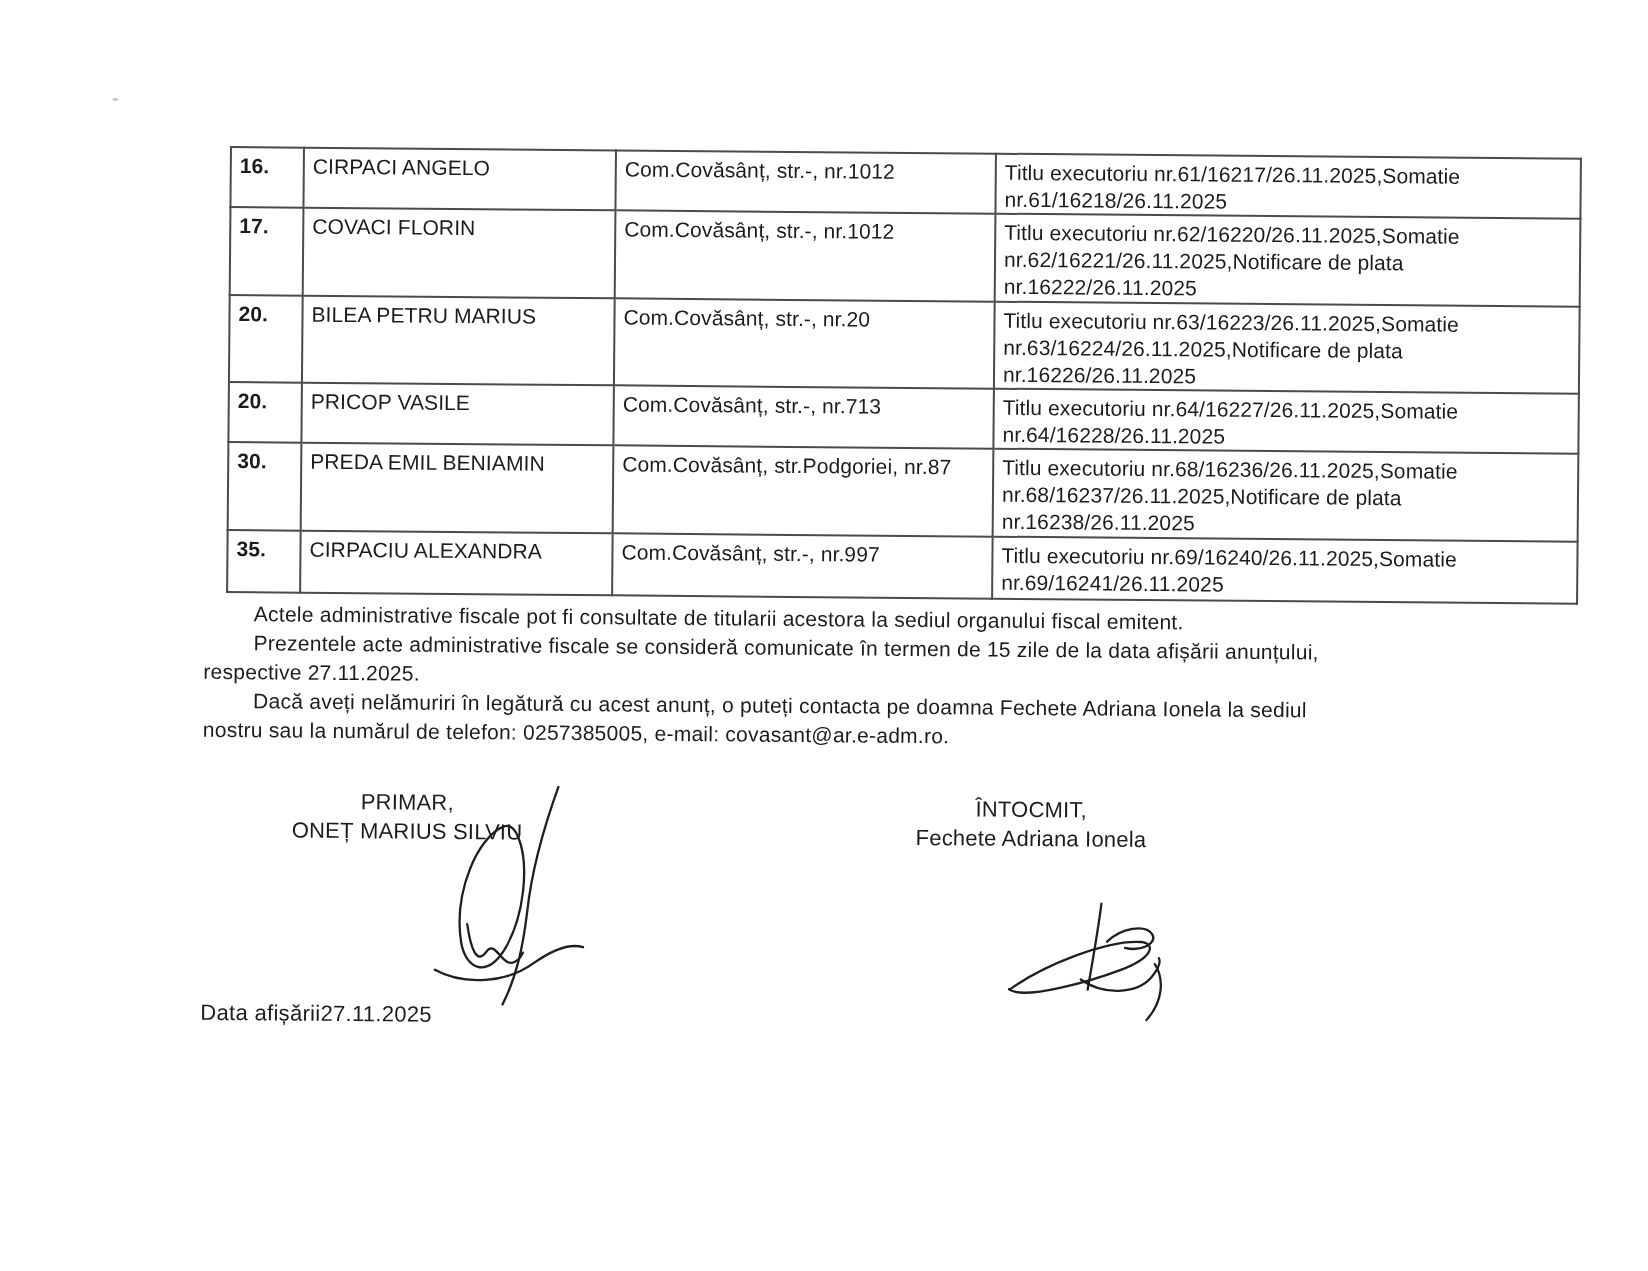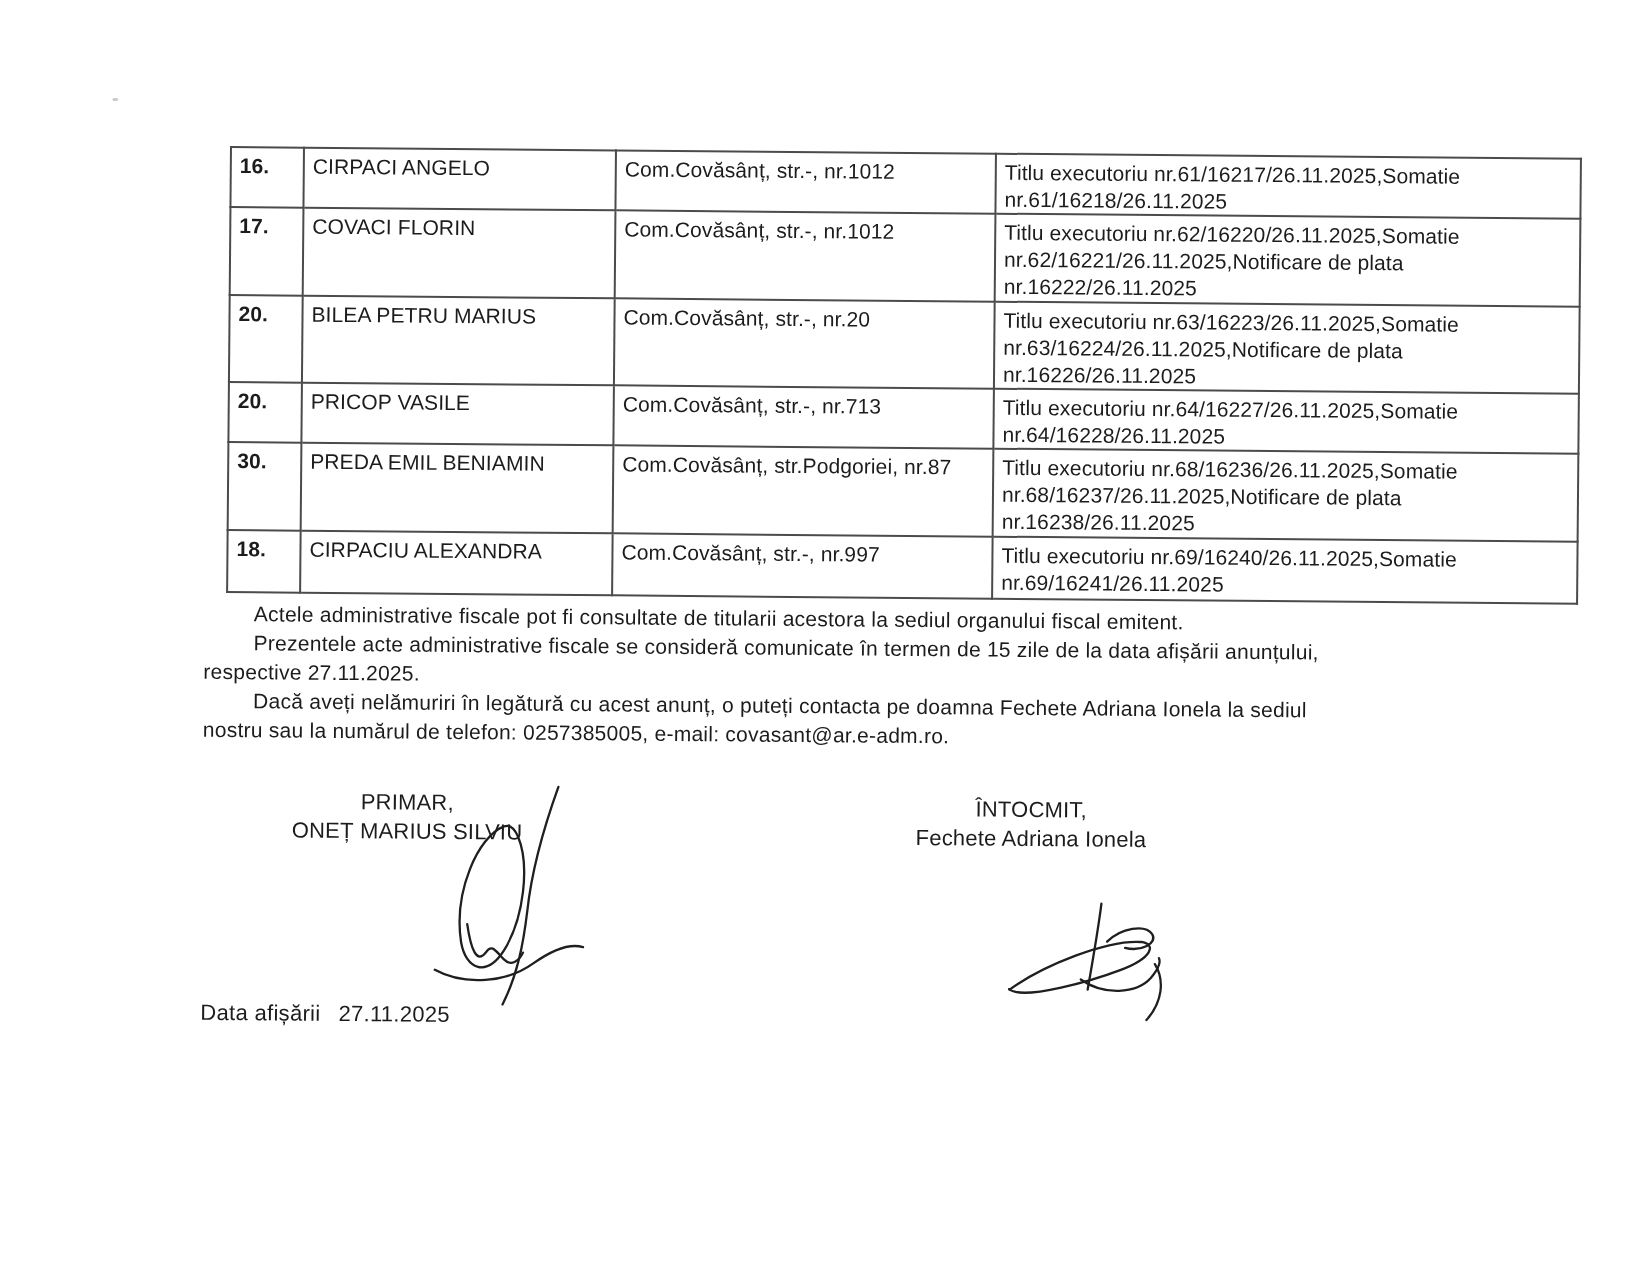--- a/index.html
+++ b/index.html
@@ -62,21 +62,21 @@
   #sig-svg-right { left: 996px; top: 890px; }
   .sig-svg path {
     fill: none; stroke: #1f1f1f; stroke-width: 2.3;
     stroke-linecap: round; stroke-linejoin: round;
   }
   
   #postdate {
     position: absolute; left: 208px; top: 1000px;
     font-size: 22px; letter-spacing: 0.3px;
   }
-  #postdate .date-val { margin-left: 18px; }
+  #postdate .date-val { }
 </style>
 </head>
 <body>
 
 <div id="sheet">
 
   <div id="speck"></div>
 
   <table id="debtor-table">
     <colgroup>
@@ -110,21 +110,21 @@
         <td class="addr">Com.Covăsânț, str.-, nr.713</td>
         <td class="acts">Titlu executoriu nr.64/16227/26.11.2025,Somatie nr.64/16228/26.11.2025</td>
       </tr>
       <tr class="rh-e">
         <td class="num">30.</td>
         <td class="name">PREDA EMIL BENIAMIN</td>
         <td class="addr">Com.Covăsânț, str.Podgoriei, nr.87</td>
         <td class="acts">Titlu executoriu nr.68/16236/26.11.2025,Somatie nr.68/16237/26.11.2025,Notificare de plata nr.16238/26.11.2025</td>
       </tr>
       <tr class="rh-f">
-        <td class="num">18.</td>
+        <td class="num">35.</td>
         <td class="name">CIRPACIU ALEXANDRA</td>
         <td class="addr">Com.Covăsânț, str.-, nr.997</td>
         <td class="acts">Titlu executoriu nr.69/16240/26.11.2025,Somatie nr.69/16241/26.11.2025</td>
       </tr>
     </tbody>
   </table>
 
   <div id="paras">
     <div class="pline indent">Actele administrative fiscale pot fi consultate de titularii acestora la sediul organului fiscal emitent.</div>
     <div class="pline indent">Prezentele acte administrative fiscale se consideră comunicate în termen de 15 zile de la data afișării anunțului,</div>

